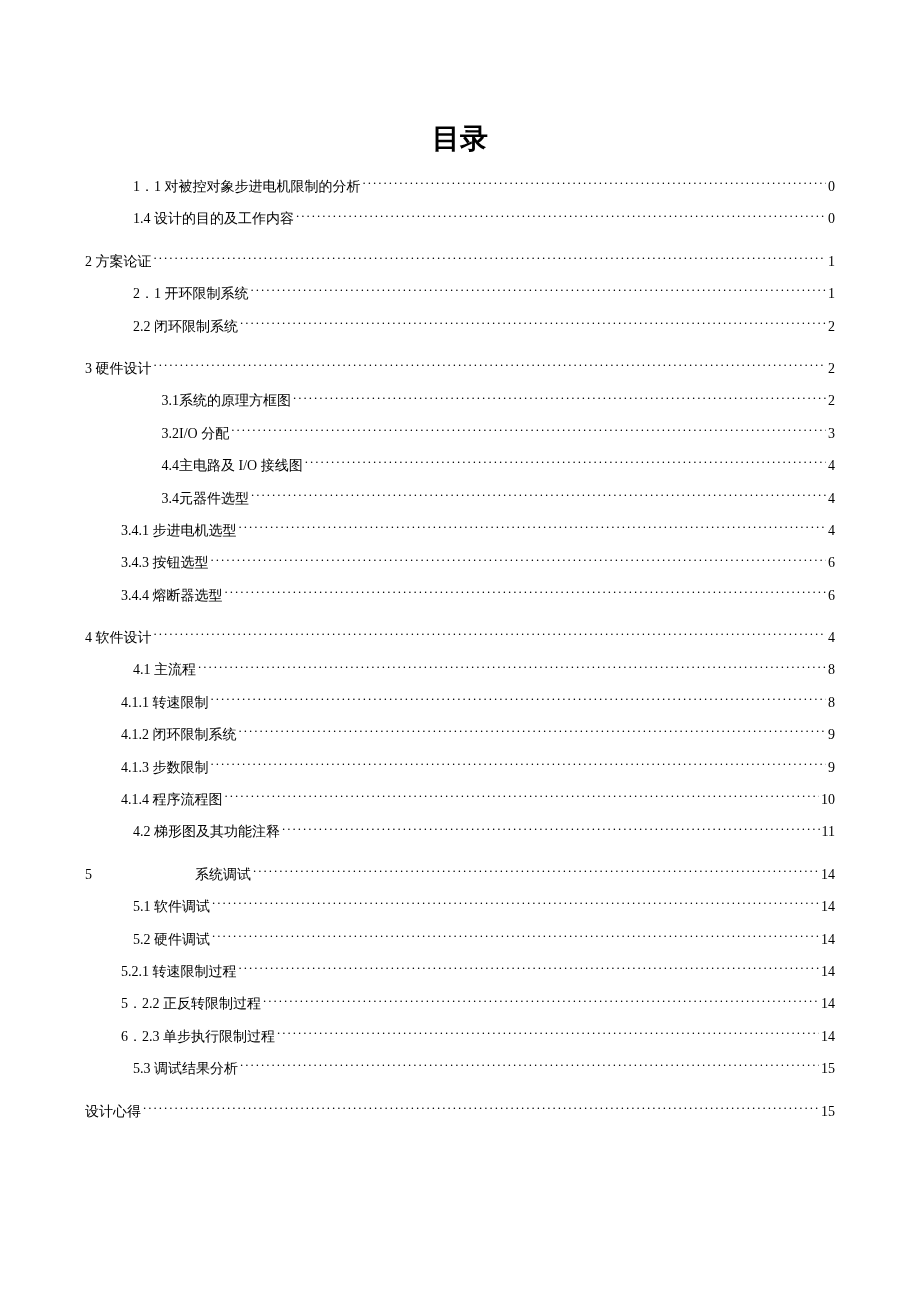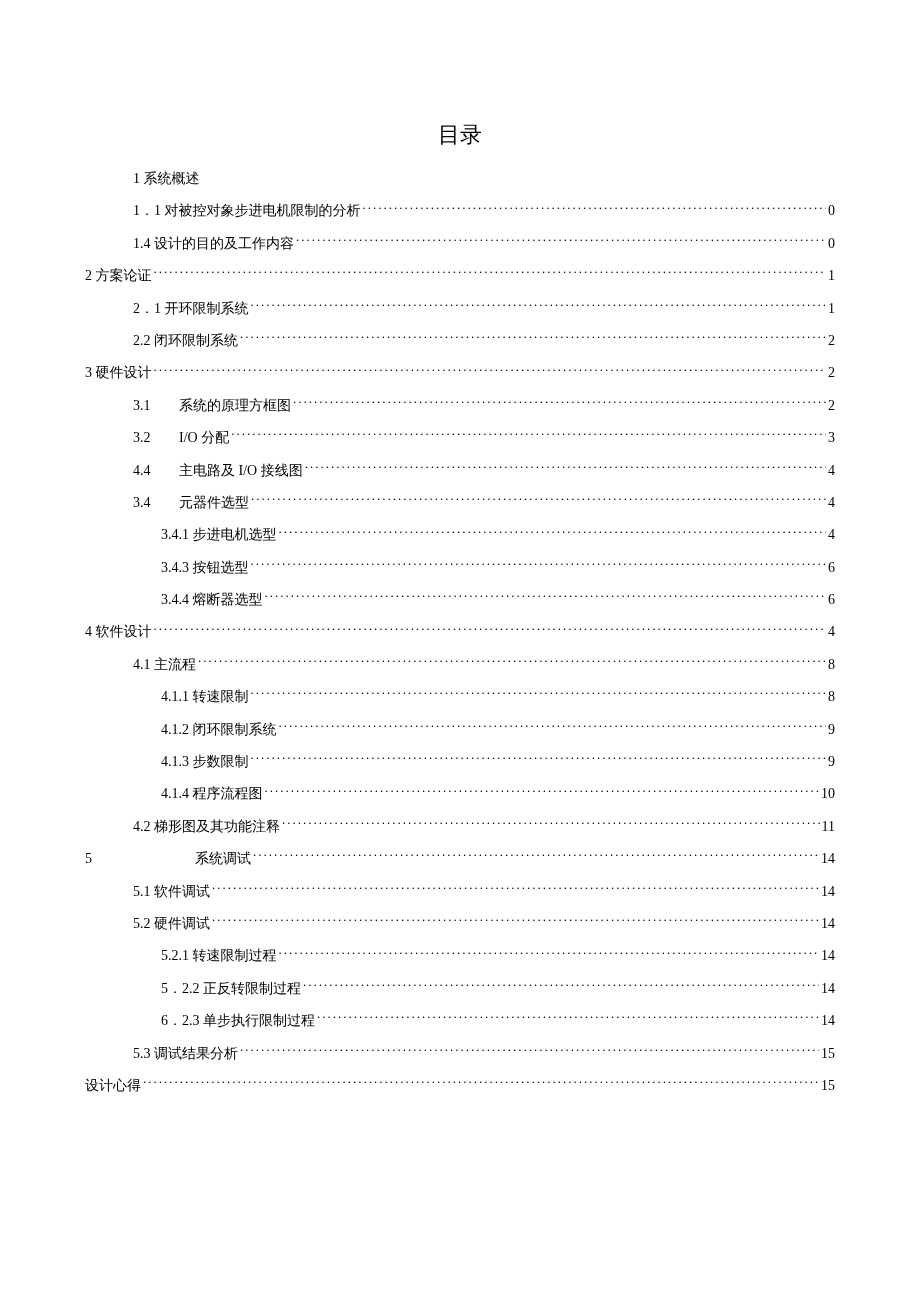--- a/index.html
+++ b/index.html
@@ -7,22 +7,22 @@
       background: #ffffff;
       font-family: "SimSun", "宋体", serif;
       font-size: 14px;
       color: #000;
       width: 920px;
       min-height: 1301px;
       padding: 120px 85px 100px 85px;
     }
     .title {
       text-align: center;
-      font-size: 22px;
-      font-weight: normal;
+      font-size: 28px;
+      font-weight: bold;
       margin-bottom: 18px;
     }
     .toc-line {
       display: flex;
       align-items: baseline;
       margin-bottom: 10px;
       line-height: 1.6;
       white-space: nowrap;
     }
     .toc-text {
@@ -41,38 +41,34 @@
       left: 0;
       bottom: 0;
       letter-spacing: 2px;
       font-size: 13px;
     }
     .page {
       flex: 0 0 auto;
     }
     .nodots .dots { visibility: hidden; }
     .nodots .page { visibility: hidden; }
-    .ind0 { margin-left: 0px; }
+    .ind0 { margin-left: 0px; margin-top: 20px; }
     .ind1 { margin-left: 48px; }
-    .ind2 { margin-left: 76px; }
+    .ind2 { margin-left: 36px; }
     .num-col {
       display: inline-block;
       min-width: 46px;
+      text-align: right;
     }
   </style>
 </head>
 <body>
 
 <div class="title">目录</div>
 <div id="toc">
-    <div class="toc-line ind1 nodots">
-      <span class="toc-text">1 系统概述</span>
-      <span class="dots"></span>
-      <span class="page"></span>
-    </div>
     <div class="toc-line ind1">
       <span class="toc-text">1．1 对被控对象步进电机限制的分析 </span>
       <span class="dots"></span>
       <span class="page">0</span>
     </div>
     <div class="toc-line ind1">
       <span class="toc-text">1.4 设计的目的及工作内容 </span>
       <span class="dots"></span>
       <span class="page">0</span>
     </div>

